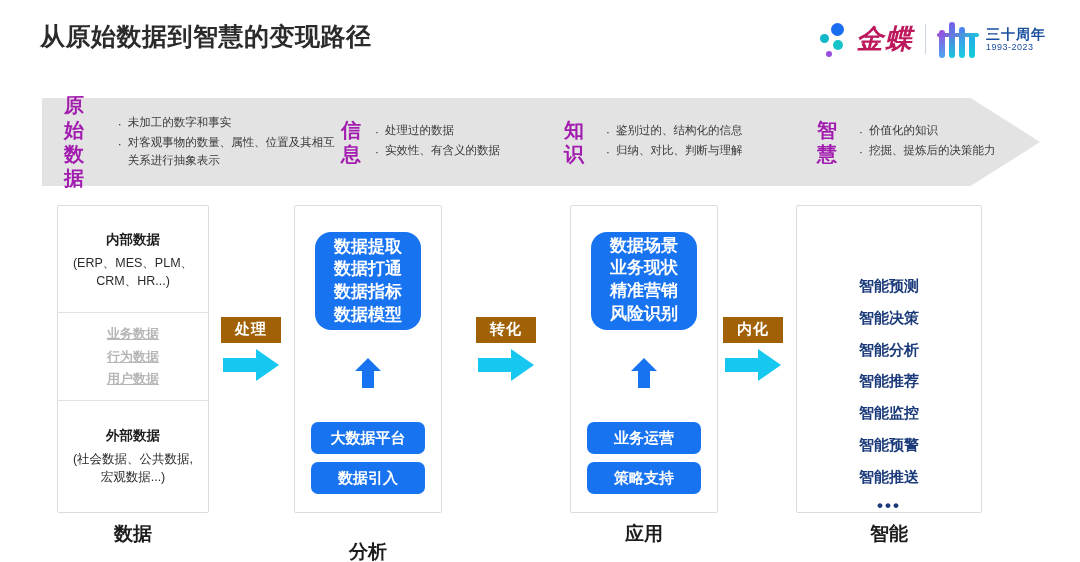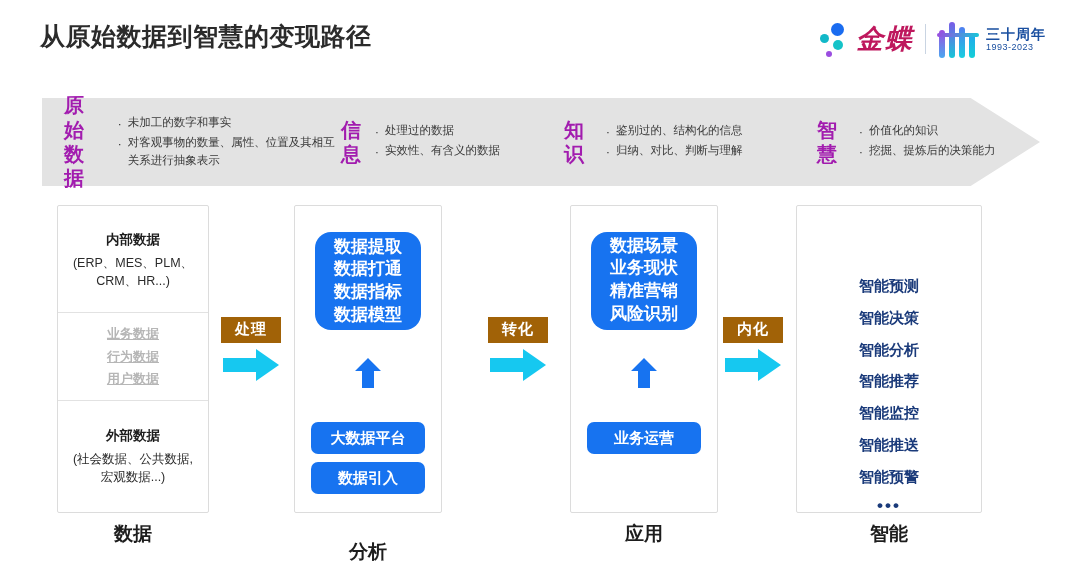--- a/index.html
+++ b/index.html
@@ -252,58 +252,59 @@
 数据模型</div>
   <div class="uparrow" style="left:355px; top:358px;">
     <svg width="26" height="30" viewBox="0 0 26 30" aria-hidden="true">
       <path d="M13 0 L26 13 H19 V30 H7 V13 H0 Z" fill="#1773f0"></path>
     </svg>
   </div>
   <div class="bluebox bluebox-pill" style="left:311px; top:422px; width:114px; height:32px;">大数据平台</div>
   <div class="bluebox bluebox-pill" style="left:311px; top:462px; width:114px; height:32px;">数据引入</div>
   <div class="col-label" style="left:294px; top:521px; width:148px;margin-top:18px;">分析</div>
 
-  <div class="conn" style="left:488px; top:317px;">
+  <div class="conn" style="left:476px; top:317px;">
     <div class="conn-label">转化</div>
     <div class="conn-arrow">
       <svg width="56" height="32" viewBox="0 0 56 32" aria-hidden="true">
         <path d="M0 9 H33 V0 L56 16 L33 32 V23 H0 Z" fill="#16c8f0"></path>
       </svg>
     </div>
   </div>
 
   <div class="card" style="left:570px; top:205px; width:148px; height:308px;"></div>
   <div class="bluebox bluebox-big" style="left:591px; top:232px; width:106px; height:98px; white-space:pre-line;font-family:Liberation Mono, monospace;">数据场景
 业务现状
 精准营销
 风险识别</div>
   <div class="uparrow" style="left:631px; top:358px;">
     <svg width="26" height="30" viewBox="0 0 26 30" aria-hidden="true">
       <path d="M13 0 L26 13 H19 V30 H7 V13 H0 Z" fill="#1773f0"></path>
     </svg>
   </div>
   <div class="bluebox bluebox-pill" style="left:587px; top:422px; width:114px; height:32px;">业务运营</div>
+  <div class="bluebox bluebox-pill" style="left:587px; top:462px; width:114px; height:32px;">策略支持</div>
   <div class="col-label" style="left:570px; top:521px; width:148px;">应用</div>
 
   <div class="conn" style="left:723px; top:317px;">
     <div class="conn-label">内化</div>
     <div class="conn-arrow">
       <svg width="56" height="32" viewBox="0 0 56 32" aria-hidden="true">
         <path d="M0 9 H33 V0 L56 16 L33 32 V23 H0 Z" fill="#16c8f0"></path>
       </svg>
     </div>
   </div>
 
   <div class="card" style="left:796px; top:205px; width:186px; height:308px;">
     <div class="smartlist" style="top:48px;margin-top:16px;">
       <div>智能预测</div>
       <div>智能决策</div>
       <div>智能分析</div>
       <div>智能推荐</div>
       <div>智能监控</div>
+      <div>智能预警</div>
       <div>智能推送</div>
-      <div>智能预警</div>
       <div class="ellipsis">•••</div>
     </div>
   </div>
   <div class="col-label" style="left:796px; top:521px; width:186px;">智能</div>
 
 </div>
 
 </body></html>

